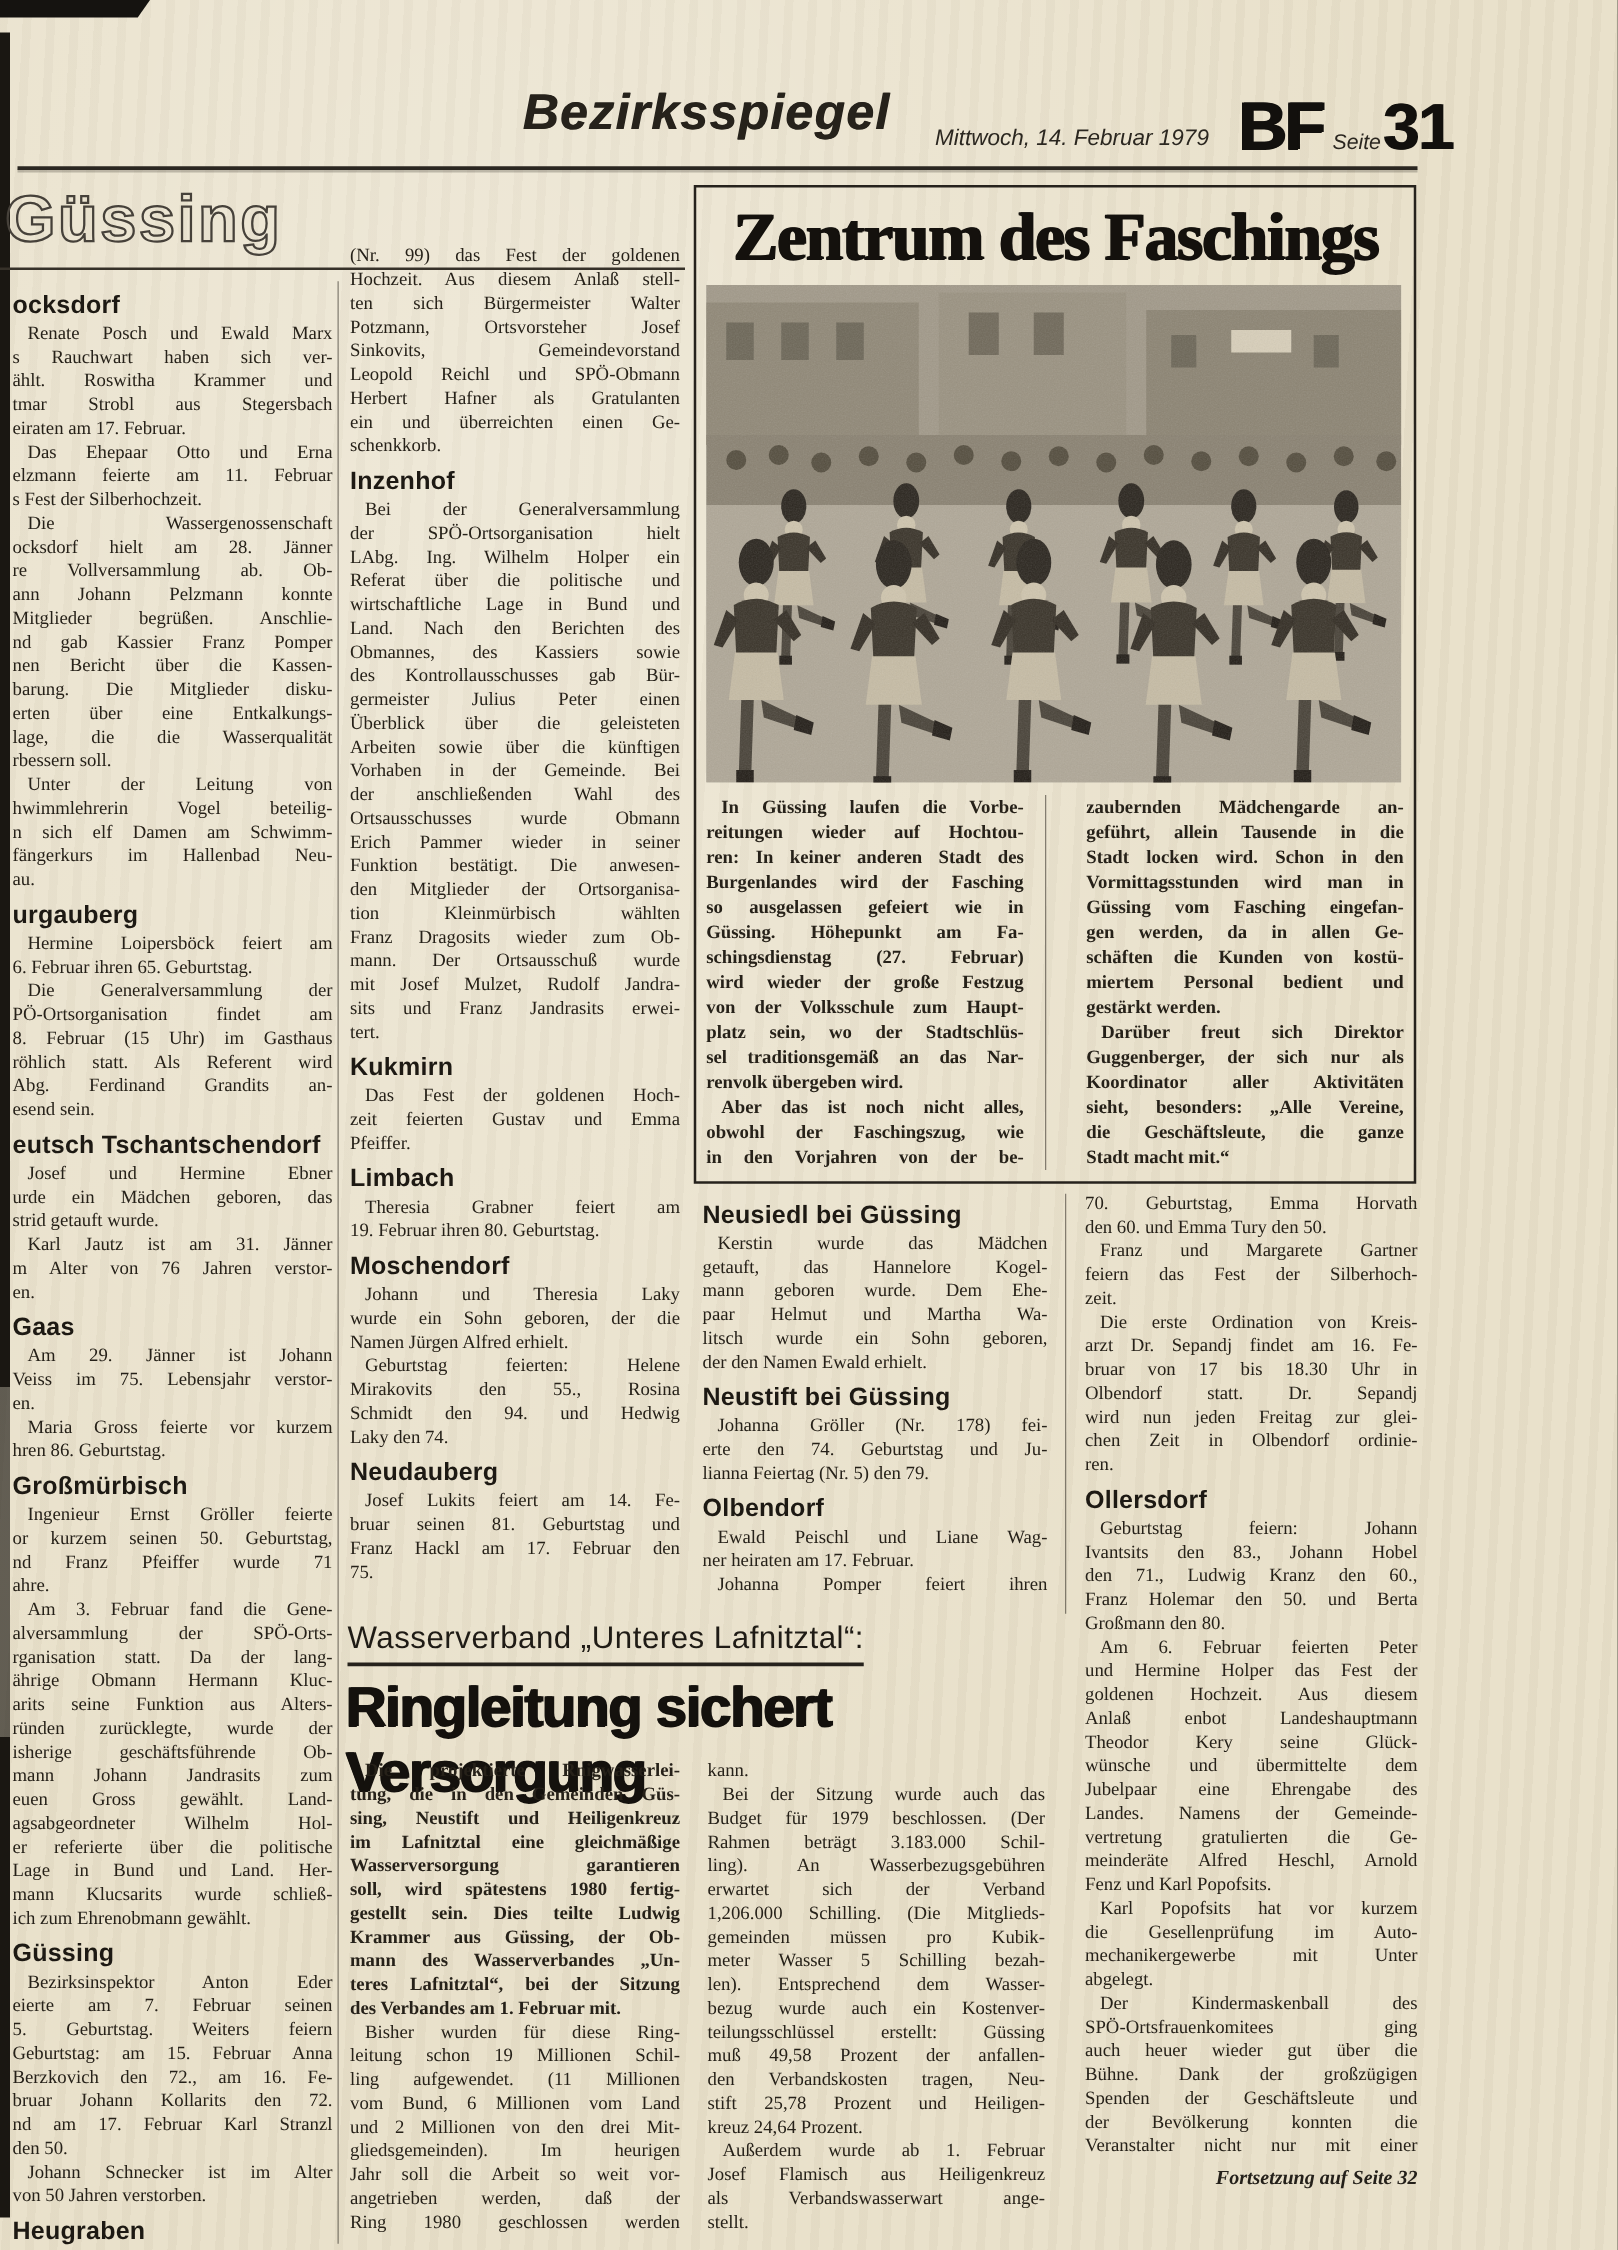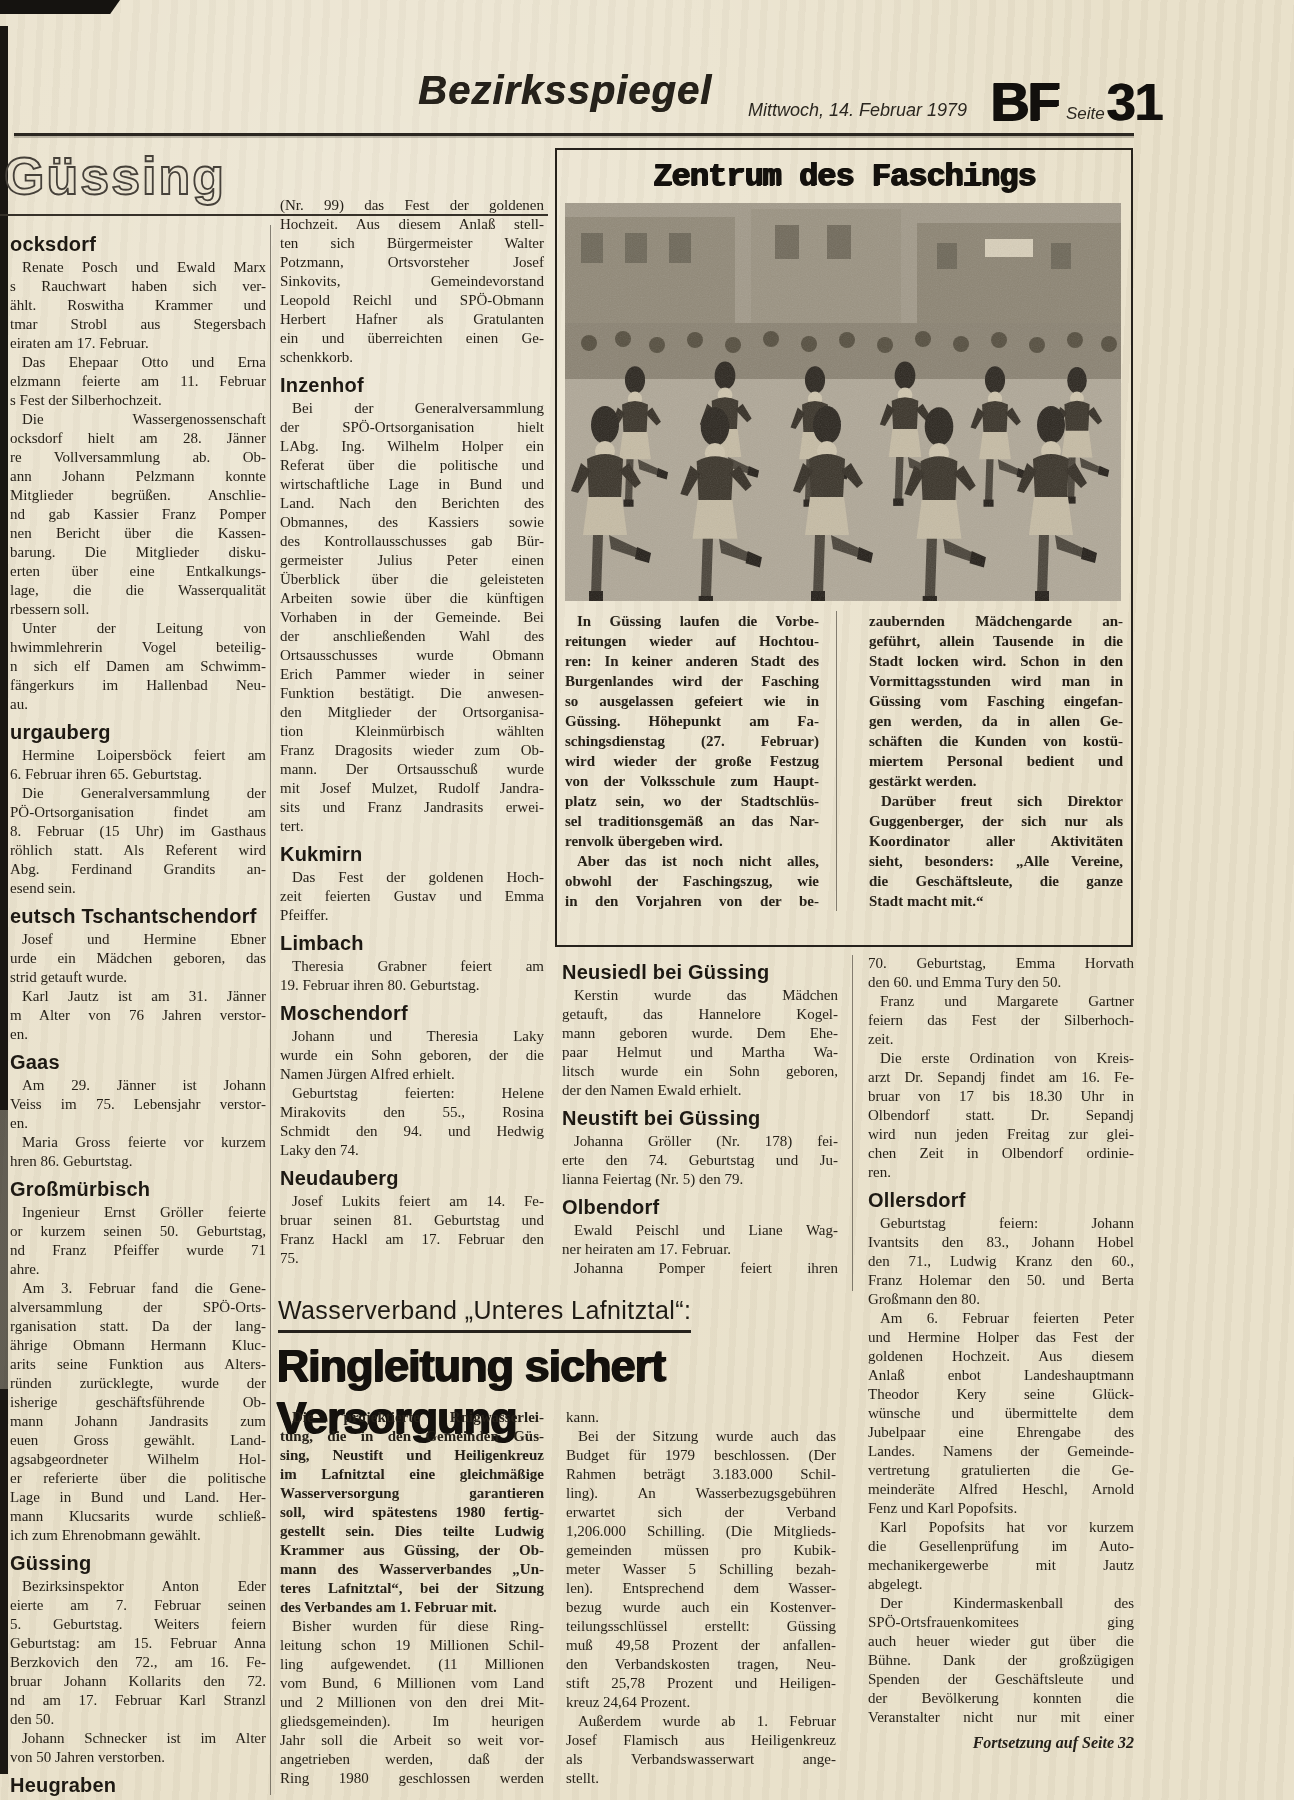--- a/index.html
+++ b/index.html
@@ -46,21 +46,21 @@
   .ln{text-align:justify;text-align-last:justify;white-space:normal;}
   .ln.last{text-align-last:left;}
   .ln.ind{padding-left:12px;}
   .hd{font-family:"Liberation Sans",sans-serif;font-weight:bold;font-size:20px;
     line-height:22px;margin:7px 0 3px;letter-spacing:.2px;color:#1d1913;}
   .b .ln{font-weight:bold;}
 
   
   .fasching-box{position:absolute;left:555px;top:148px;width:578px;height:799px;
     border:2.5px solid #26221c;box-sizing:border-box;padding:6px 8px;}
-  .fasching-headline{font-family:Liberation Mono, monospace;font-weight:bold;font-size:32px;
+  .fasching-headline{font-family:Liberation Serif, serif;font-weight:bold;font-size:54px;
     letter-spacing:-1px;text-align:center;color:#14110d;text-shadow:1.5px 0 currentColor,0 .8px currentColor;
     margin:2px 0 8px;}
   .photo{width:556px;height:398px;display:block;}
   .caption-wrap{display:flex;margin-top:10px;}
   .cap-col{width:268px;font-size:15px;line-height:20px;}
   .cap-col + .cap-col{margin-left:17px;padding-left:13px;border-left:1px solid rgba(45,40,33,.55);}
 
   
   .kicker{position:absolute;left:278px;top:1296px;font-family:"Liberation Sans",sans-serif;
     font-size:25px;color:#1f1b15;letter-spacing:.4px;border-bottom:3px solid #26221c;padding-bottom:5px;}
@@ -331,21 +331,21 @@
         <div class="ln">wünsche und übermittelte dem</div>
         <div class="ln">Jubelpaar eine Ehrengabe des</div>
         <div class="ln">Landes. Namens der Gemeinde-</div>
         <div class="ln">vertretung gratulierten die Ge-</div>
         <div class="ln">meinderäte Alfred Heschl, Arnold</div>
         <div class="ln last">Fenz und Karl Popofsits.</div>
       </div>
       <div class="para">
         <div class="ln ind">Karl Popofsits hat vor kurzem</div>
         <div class="ln">die Gesellenprüfung im Auto-</div>
-        <div class="ln">mechanikergewerbe mit Jautz</div>
+        <div class="ln">mechanikergewerbe mit Unter</div>
         <div class="ln last">abgelegt.</div>
       </div>
       <div class="para">
         <div class="ln ind">Der Kindermaskenball des</div>
         <div class="ln">SPÖ-Ortsfrauenkomitees ging</div>
         <div class="ln">auch heuer wieder gut über die</div>
         <div class="ln">Bühne. Dank der großzügigen</div>
         <div class="ln">Spenden der Geschäftsleute und</div>
         <div class="ln">der Bevölkerung konnten die</div>
         <div class="ln">Veranstalter nicht nur mit einer</div>

